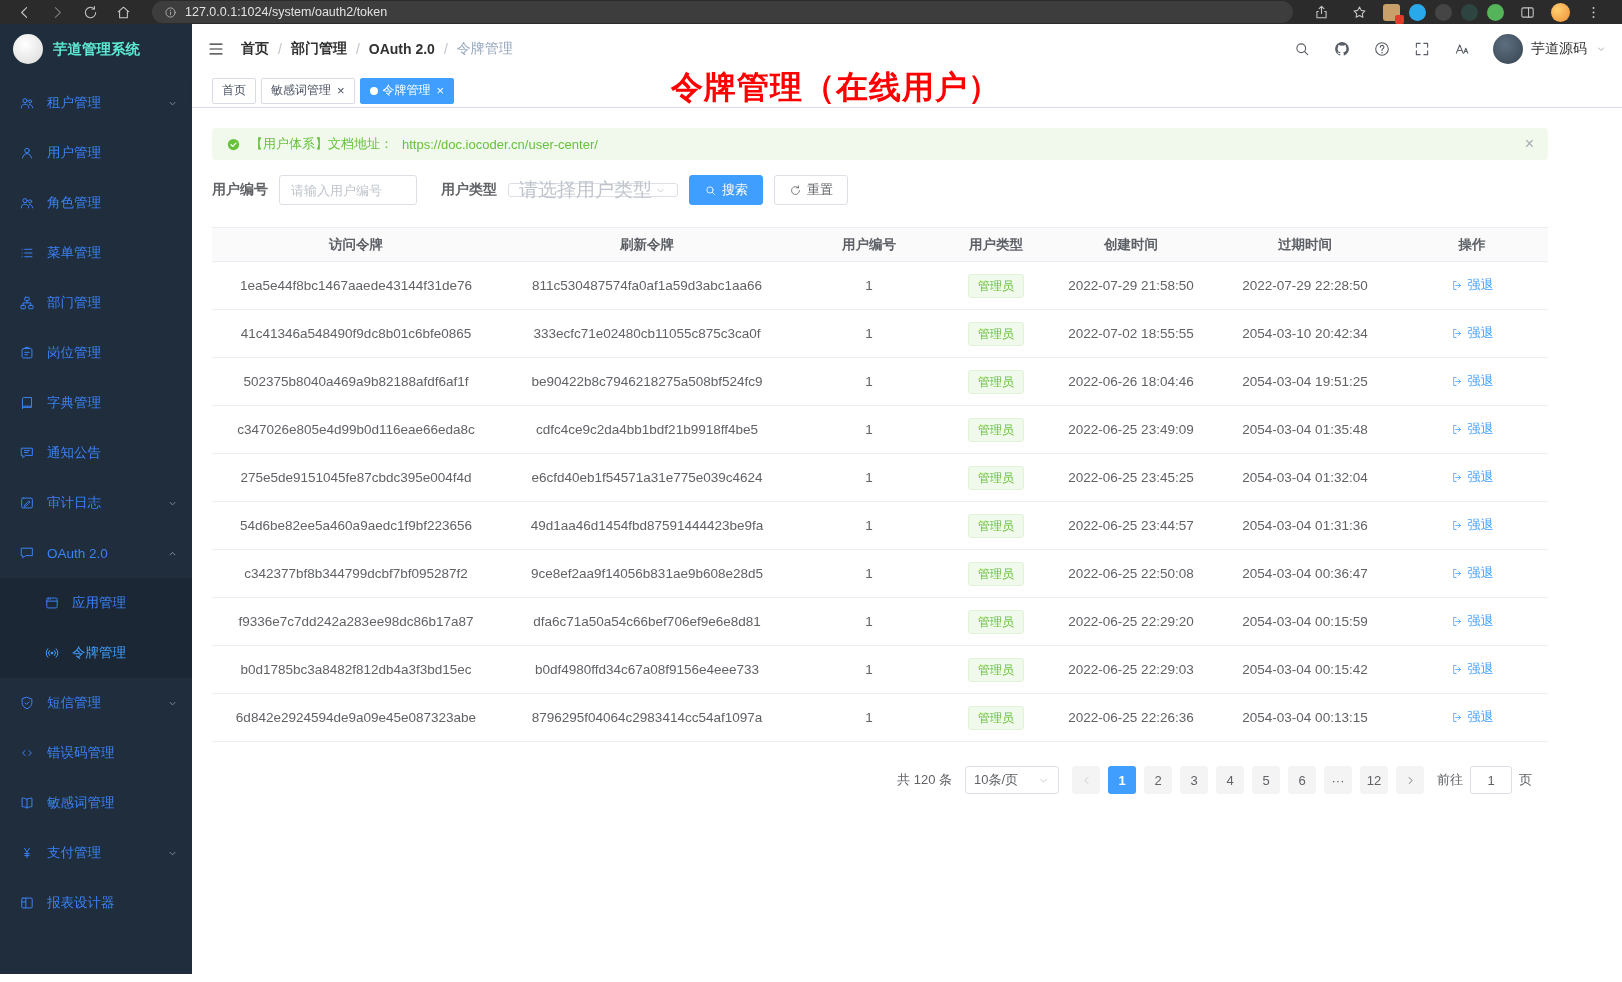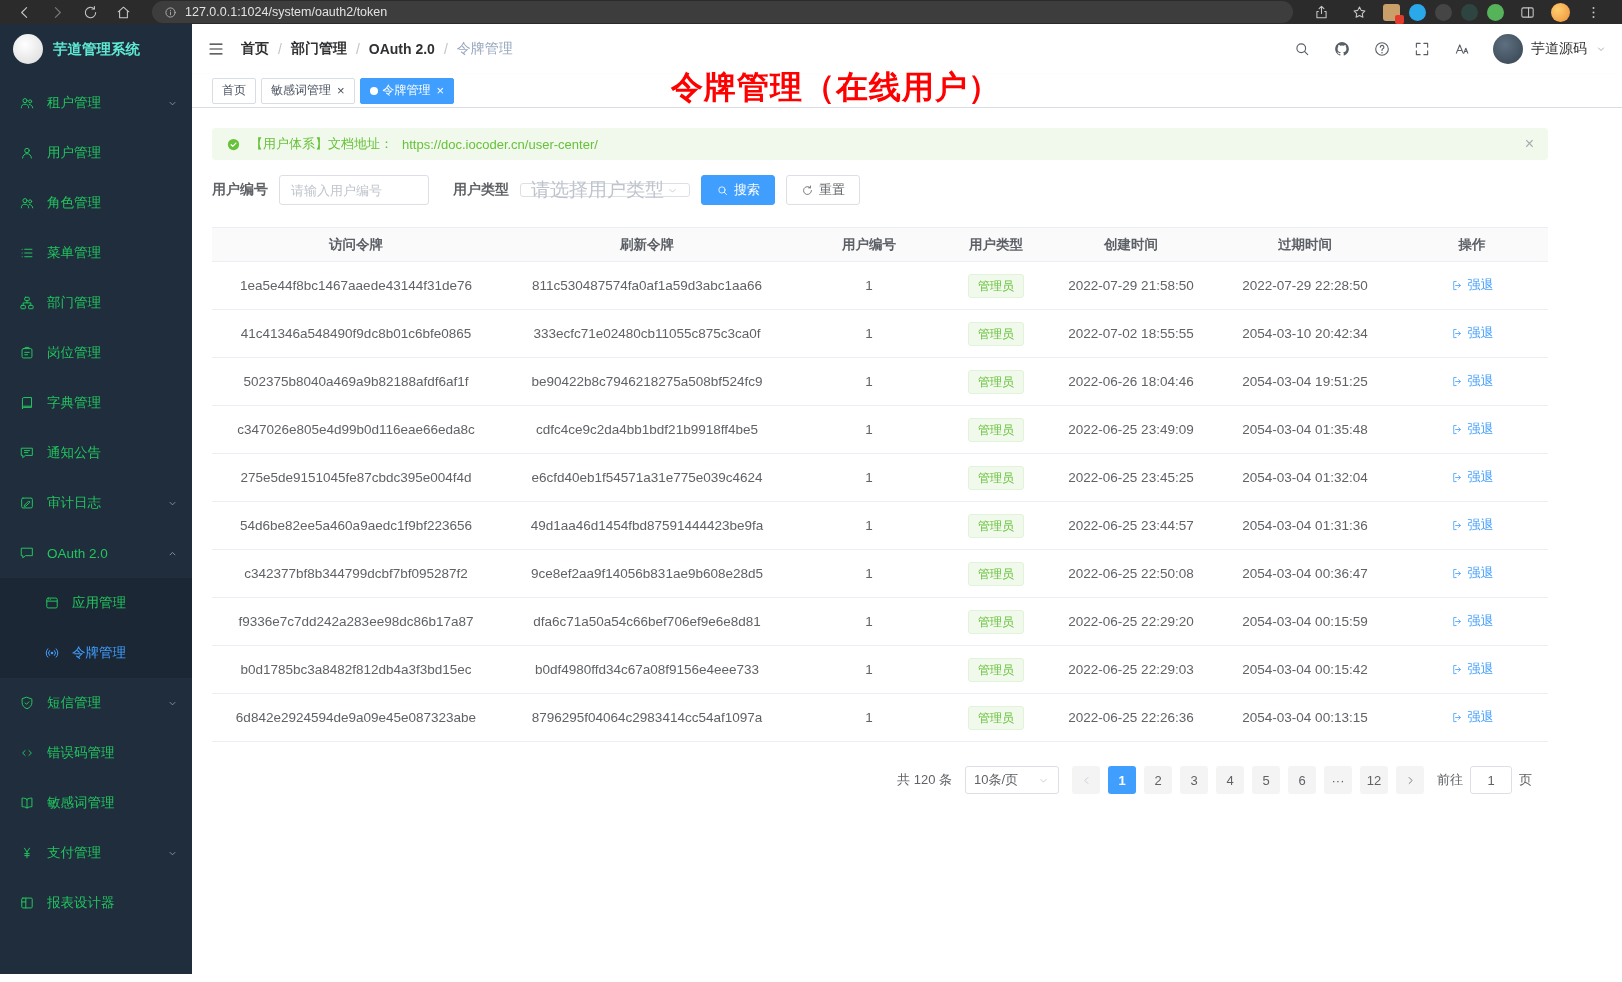--- a/index.html
+++ b/index.html
@@ -29,21 +29,21 @@
 
   
   .app { display:flex; height:950px; }
 
   
   .sidebar { width:192px; flex-shrink:0; background:var(--sidebar-bg,#1f2d3d); display:flex; flex-direction:column; overflow:hidden; }
   .brand { height:50px; display:flex; align-items:center; gap:10px; padding:0 13px; flex-shrink:0; }
   .brand-avatar { width:30px; height:30px; border-radius:50%; background:radial-gradient(circle at 40% 35%, #ffffff, #d9d9d9); flex-shrink:0; }
   .brand-title { color:#5eead4; font-size:14.5px; font-weight:700; white-space:nowrap; }
   .sidebar nav { padding-top:4px; }
-  .menu-item { height:50px; display:flex; align-items:center; padding:0 16px 0 19px; font-size:13.5px; color:#22c55e; position:relative; cursor:pointer; white-space:nowrap; }
+  .menu-item { height:50px; display:flex; align-items:center; padding:0 16px 0 19px; font-size:13.5px; color:#3b82f6; position:relative; cursor:pointer; white-space:nowrap; }
   .menu-item svg.ic { width:16px; height:16px; margin-right:12px; flex-shrink:0; }
   .menu-item svg.chev { position:absolute; right:13px; width:13px; height:13px; margin:0; color:#96a1ad; }
   .menu-item.sub { padding-left:44px; background:#1b2734; }
   .menu-item.active { color:var(--accent,#409eff); }
 
   
   .main { flex:1; min-width:0; display:flex; flex-direction:column; background:#fff; }
   .topbar { height:50px; display:flex; align-items:center; padding:0 15px; background:#fff; flex-shrink:0; }
   .hamburger { width:18px; height:18px; color:#303133; cursor:pointer; flex-shrink:0; }
   .breadcrumb { margin-left:16px; display:flex; align-items:center; gap:9px; font-size:14px; }
@@ -68,21 +68,21 @@
   .content { flex:1; padding:20px 74px 0 20px; background:#fff; }
 
   .alert { height:32px; background:#f0f9eb; border-radius:4px; display:flex; align-items:center; gap:9px; padding:0 14px; color:var(--success,#67c23a); font-size:13px; }
   .alert-check { width:15px; height:15px; flex-shrink:0; }
   .alert-link { color:var(--success,#67c23a); text-decoration:none; cursor:pointer; }
   .alert-close { margin-left:auto; color:#a8abb2; font-size:16px; line-height:1; cursor:pointer; }
 
   .filters { display:flex; align-items:center; gap:11px; margin-top:14px; height:32px; }
   .f-label { font-size:14px; font-weight:700; color:#606266; white-space:nowrap; }
   .gap-lg { margin-left:13px; }
-  .f-input { width:150px; height:30px; border:1px solid #dcdfe6; border-radius:3px; padding:0 11px; font-size:13px; color:#606266; outline:none; font-family:inherit; }
+  .f-input { width:138px; height:30px; border:1px solid #dcdfe6; border-radius:3px; padding:0 11px; font-size:13px; color:#606266; outline:none; font-family:inherit; }
   .f-input::placeholder { color:#bfc4cc; }
   .f-select { width:170px; height:14px; border:1px solid #dcdfe6; border-radius:3px; display:flex; align-items:center; justify-content:space-between; padding:0 10px; color:#bfc4cc; font-size:19px; cursor:pointer; }
   .f-caret { width:13px; height:13px; color:#c0c4cc; }
   .btn { height:30px; display:inline-flex; align-items:center; gap:5px; padding:0 14px; border:1px solid #dcdfe6; border-radius:3px; background:#fff; color:#606266; font-size:13px; cursor:pointer; font-family:inherit; }
   .btn [data-icon], .btn .js-ic { width:13px; height:13px; }
   .btn.primary { background:var(--accent,#409eff); border-color:var(--accent,#409eff); color:#fff; }
 
   .data-table { width:100%; border-collapse:collapse; table-layout:fixed; margin-top:21px; }
   .data-table th { height:34px; background:#fafafa; border-top:1px solid #ebeef5; border-bottom:1px solid #ebeef5; font-size:13.5px; font-weight:700; color:#5c6066; text-align:center; white-space:nowrap; }
   .data-table td { height:48px; border-bottom:1px solid #ebeef5; font-size:13.5px; color:#606266; text-align:center; white-space:nowrap; overflow:hidden; }

